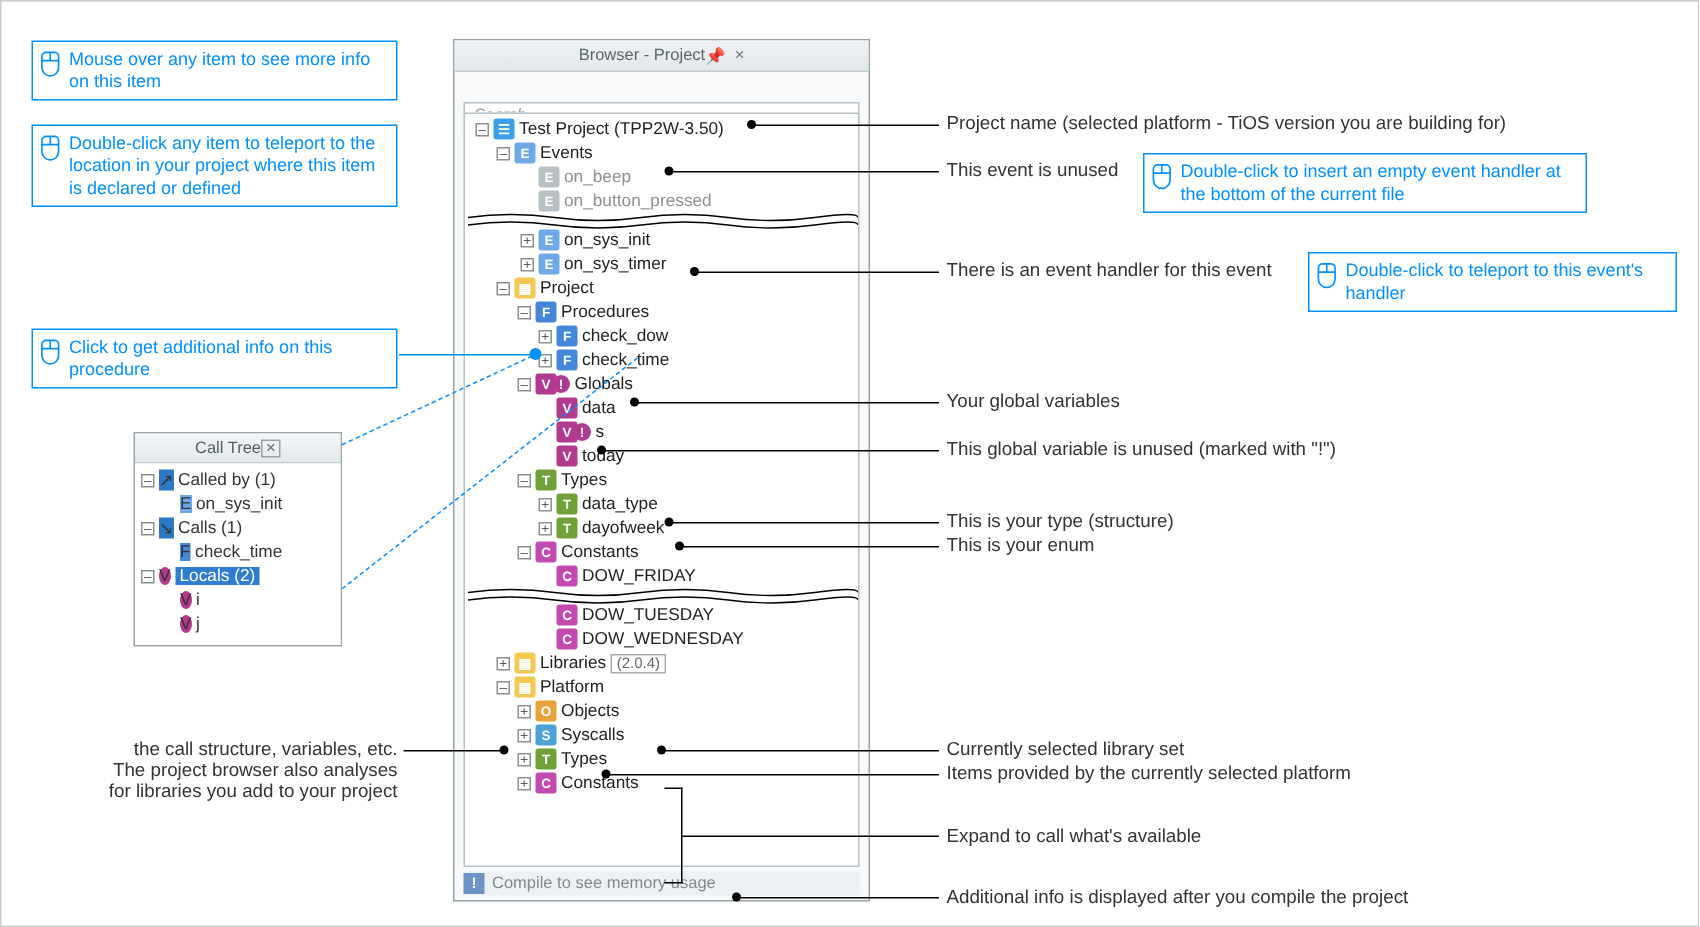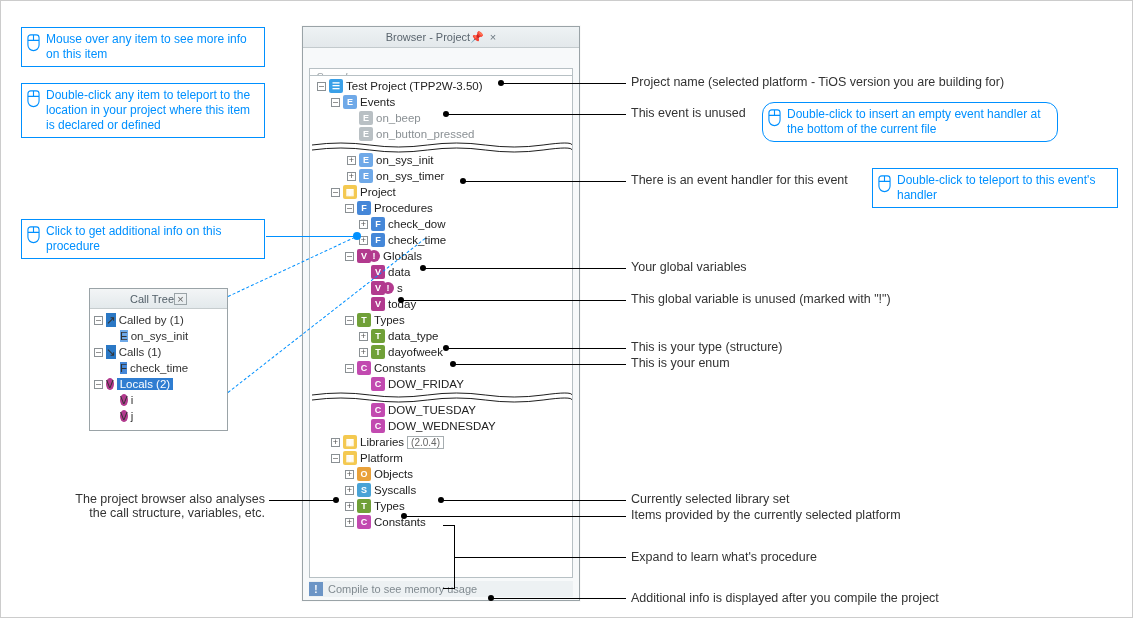--- a/index.html
+++ b/index.html
@@ -158,21 +158,21 @@
 
 <div class="tip" style="left:20px; top:218px; width:244px;">
   <span class="mouse-ico">
     <svg viewBox="0 0 14 20">
           <path class="mouse-svg" d="M4 2h6a3 3 0 0 1 3 3v8a6 6 0 0 1-12 0V5a3 3 0 0 1 3-3Z M7 2v6 M1 8h12"></path>
         </svg>
   </span>
   <span>Click to get additional info on this procedure</span>
 </div>
 
-<div class="tip" style="left:761px; top:101px; width:296px;border-radius:12px;">
+<div class="tip" style="left:761px; top:101px; width:296px;">
   <span class="mouse-ico">
     <svg viewBox="0 0 14 20">
           <path class="mouse-svg" d="M4 2h6a3 3 0 0 1 3 3v8a6 6 0 0 1-12 0V5a3 3 0 0 1 3-3Z M7 2v6 M1 8h12"></path>
         </svg>
   </span>
   <span>Double-click to insert an empty event handler at the bottom of the current file</span>
 </div>
 
 <div class="tip" style="left:871px; top:167px; width:246px;">
   <span class="mouse-ico">
@@ -217,34 +217,35 @@
       <span>i</span>
     </div>
     <div class="ct-row" style="padding-left:26px;">
       <span class="badge bdg-V">V</span>
       <span>j</span>
     </div>
   </div>
 </div>
 
 <div class="ann left" style="left:20px; top:491px; width:244px;">
+  <div>the call structure, variables, etc.</div>
   <div>The project browser also analyses</div>
-  <div>the call structure, variables, etc.</div>
+  <div>for libraries you add to your project</div>
 </div>
 
 <div class="ann" style="left:630px; top:74px;">Project name (selected platform - TiOS version you are building for)</div>
 <div class="ann" style="left:630px; top:105px;">This event is unused</div>
 <div class="ann" style="left:630px; top:172px;">There is an event handler for this event</div>
 <div class="ann" style="left:630px; top:259px;">Your global variables</div>
 <div class="ann" style="left:630px; top:291px;">This global variable is unused (marked with "!")</div>
 <div class="ann" style="left:630px; top:339px;">This is your type (structure)</div>
 <div class="ann" style="left:630px; top:355px;">This is your enum</div>
 <div class="ann" style="left:630px; top:491px;">Currently selected library set</div>
 <div class="ann" style="left:630px; top:507px;">Items provided by the currently selected platform</div>
-<div class="ann" style="left:630px; top:549px;">Expand to learn what's procedure</div>
+<div class="ann" style="left:630px; top:549px;">Expand to call what's available</div>
 <div class="ann" style="left:630px; top:590px;">Additional info is displayed after you compile the project</div>
 
 <div class="browser">
   <div class="b-title">
     <span>Browser - Project</span>
     <span class="ctrls">
       <span>📌</span>
       <span>×</span>
     </span>
   </div>

